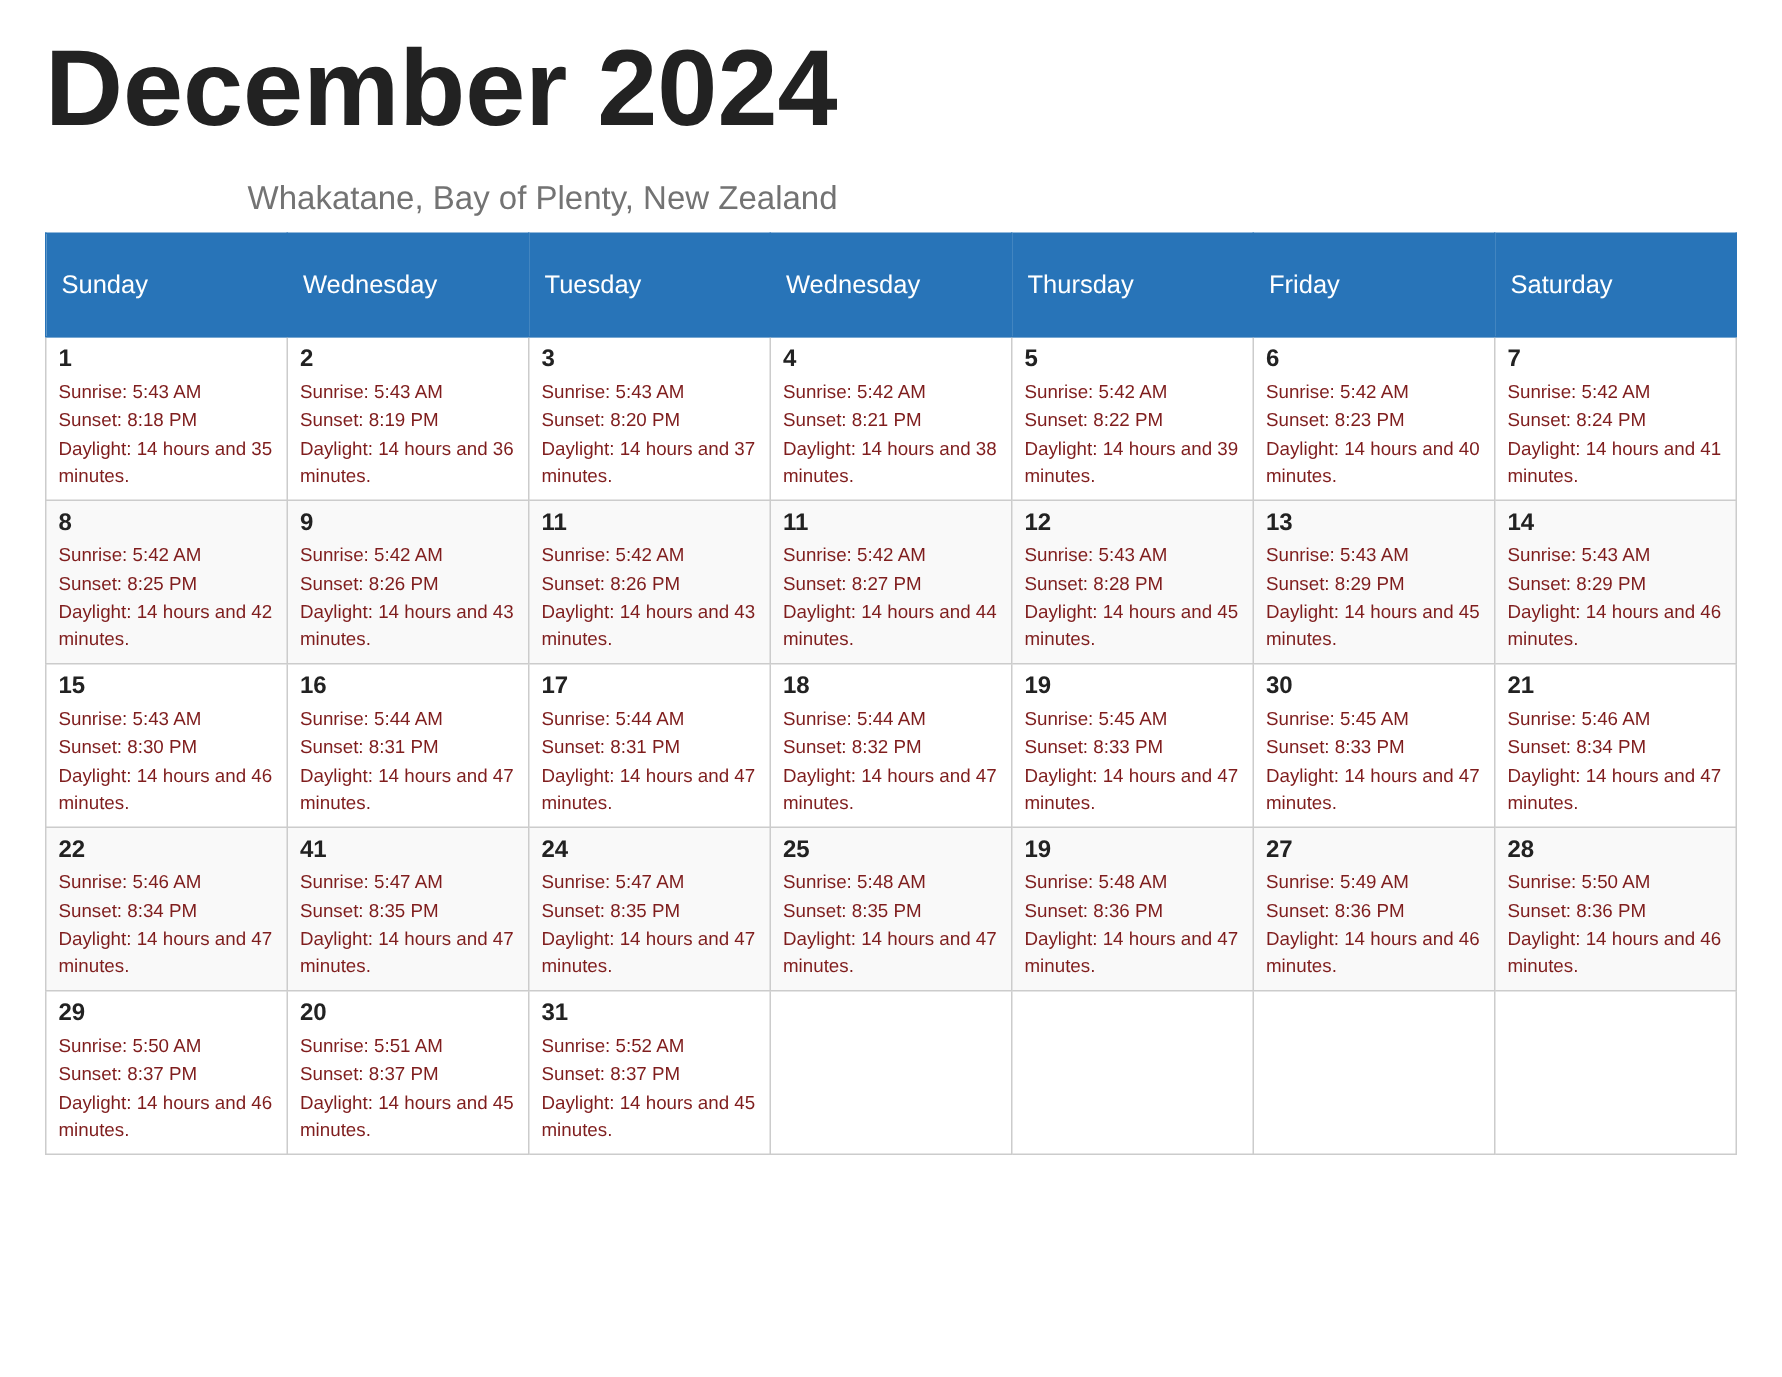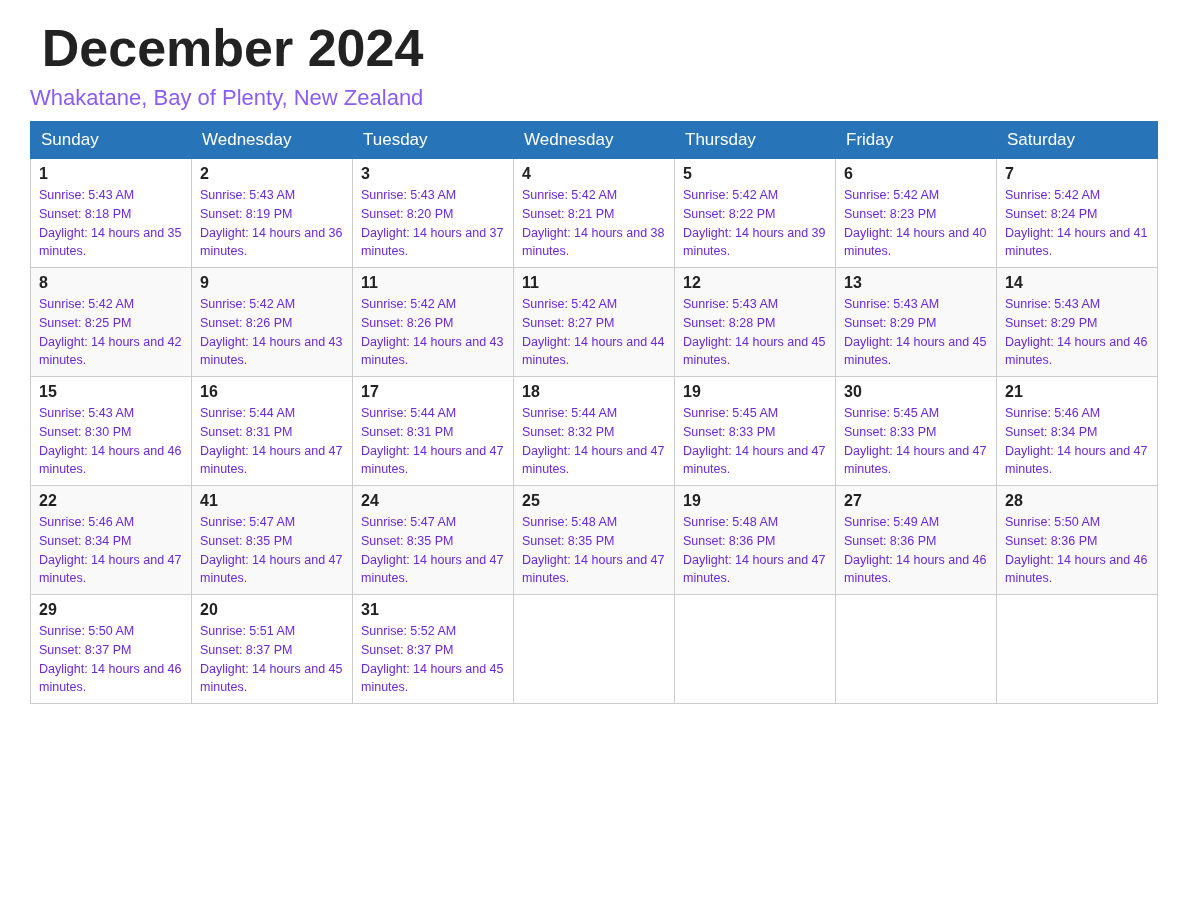--- a/index.html
+++ b/index.html
@@ -43,41 +43,41 @@
       border-right: 9px solid transparent;
       border-top: 14px solid #1a6aad;
       margin-left: 3px;
       vertical-align: middle;
       transform: rotate(-20deg);
     }
     .title-section {
       text-align: right;
     }
     .month-title {
-      font-size: 52px;
+      font-size: 72px;
       font-weight: bold;
       color: #222222;
       line-height: 1.1;
     }
     .location-subtitle {
       font-size: 22px;
-      color: #8b5cf6;
-      margin-top: 8px;
+      color: #737373;
+      margin-top: 20px;
     }
     .calendar-table {
       width: 100%;
       border-collapse: collapse;
       margin-top: 10px;
     }
     .calendar-table th {
       background-color: #2874b8;
       color: #ffffff;
       font-size: 17px;
       font-weight: normal;
-      padding: 8px 10px;
+      padding: 24px 10px;
       text-align: left;
       border: 1px solid #2874b8;
     }
     .calendar-table td {
       vertical-align: top;
       padding: 6px 8px;
       border: 1px solid #cccccc;
       font-size: 13px;
       color: #333333;
       width: calc(100% / 7);
@@ -91,21 +91,21 @@
     }
     .day-number {
       font-size: 16px;
       font-weight: bold;
       color: #222222;
       display: block;
       margin-bottom: 3px;
     }
     .day-info {
       font-size: 12.5px;
-      color: #6d28d9;
+      color: #7f1d1d;
       line-height: 1.5;
     }
     .empty-cell {
       background-color: #ffffff;
     }
     .logo-line1 {
       display: flex;
       align-items: center;
     }
   </style>

